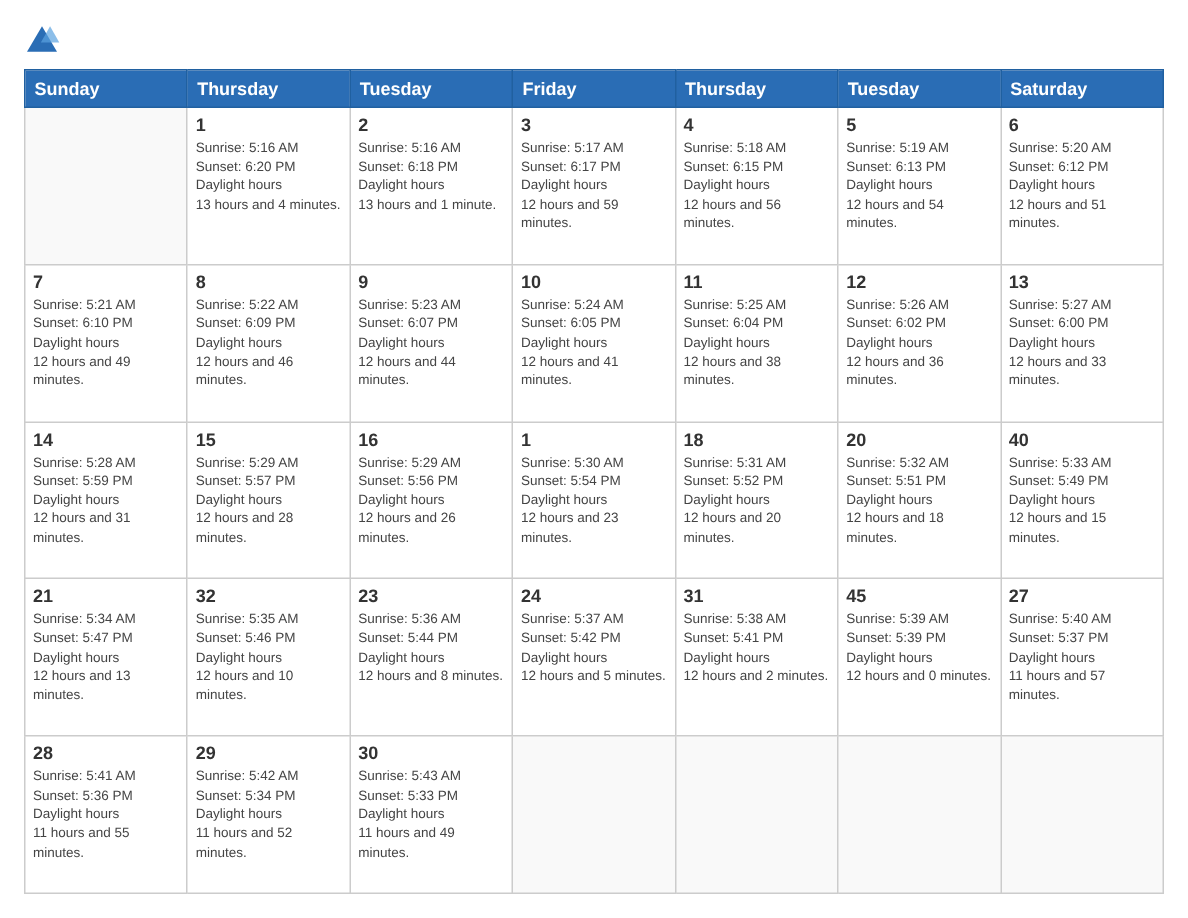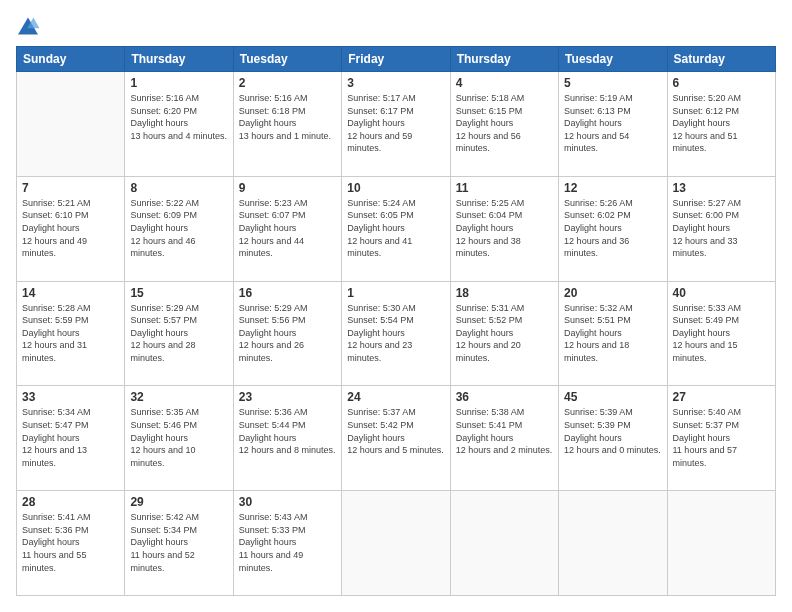--- a/index.html
+++ b/index.html
@@ -211,37 +211,37 @@
             <span class="day-num">20</span>
             <div class="day-info">Sunrise: 5:32 AM<br>Sunset: 5:51 PM<br>Daylight hours<br>12 hours and 18 minutes.</div>
           </td>
           <td>
             <span class="day-num">40</span>
             <div class="day-info">Sunrise: 5:33 AM<br>Sunset: 5:49 PM<br>Daylight hours<br>12 hours and 15 minutes.</div>
           </td>
         </tr>
         <tr class="week-row">
           <td>
-            <span class="day-num">33</span>
+            <span class="day-num">21</span>
             <div class="day-info">Sunrise: 5:34 AM<br>Sunset: 5:47 PM<br>Daylight hours<br>12 hours and 13 minutes.</div>
           </td>
           <td>
             <span class="day-num">32</span>
             <div class="day-info">Sunrise: 5:35 AM<br>Sunset: 5:46 PM<br>Daylight hours<br>12 hours and 10 minutes.</div>
           </td>
           <td>
             <span class="day-num">23</span>
             <div class="day-info">Sunrise: 5:36 AM<br>Sunset: 5:44 PM<br>Daylight hours<br>12 hours and 8 minutes.</div>
           </td>
           <td>
             <span class="day-num">24</span>
             <div class="day-info">Sunrise: 5:37 AM<br>Sunset: 5:42 PM<br>Daylight hours<br>12 hours and 5 minutes.</div>
           </td>
           <td>
-            <span class="day-num">36</span>
+            <span class="day-num">31</span>
             <div class="day-info">Sunrise: 5:38 AM<br>Sunset: 5:41 PM<br>Daylight hours<br>12 hours and 2 minutes.</div>
           </td>
           <td>
             <span class="day-num">45</span>
             <div class="day-info">Sunrise: 5:39 AM<br>Sunset: 5:39 PM<br>Daylight hours<br>12 hours and 0 minutes.</div>
           </td>
           <td>
             <span class="day-num">27</span>
             <div class="day-info">Sunrise: 5:40 AM<br>Sunset: 5:37 PM<br>Daylight hours<br>11 hours and 57 minutes.</div>
           </td>

